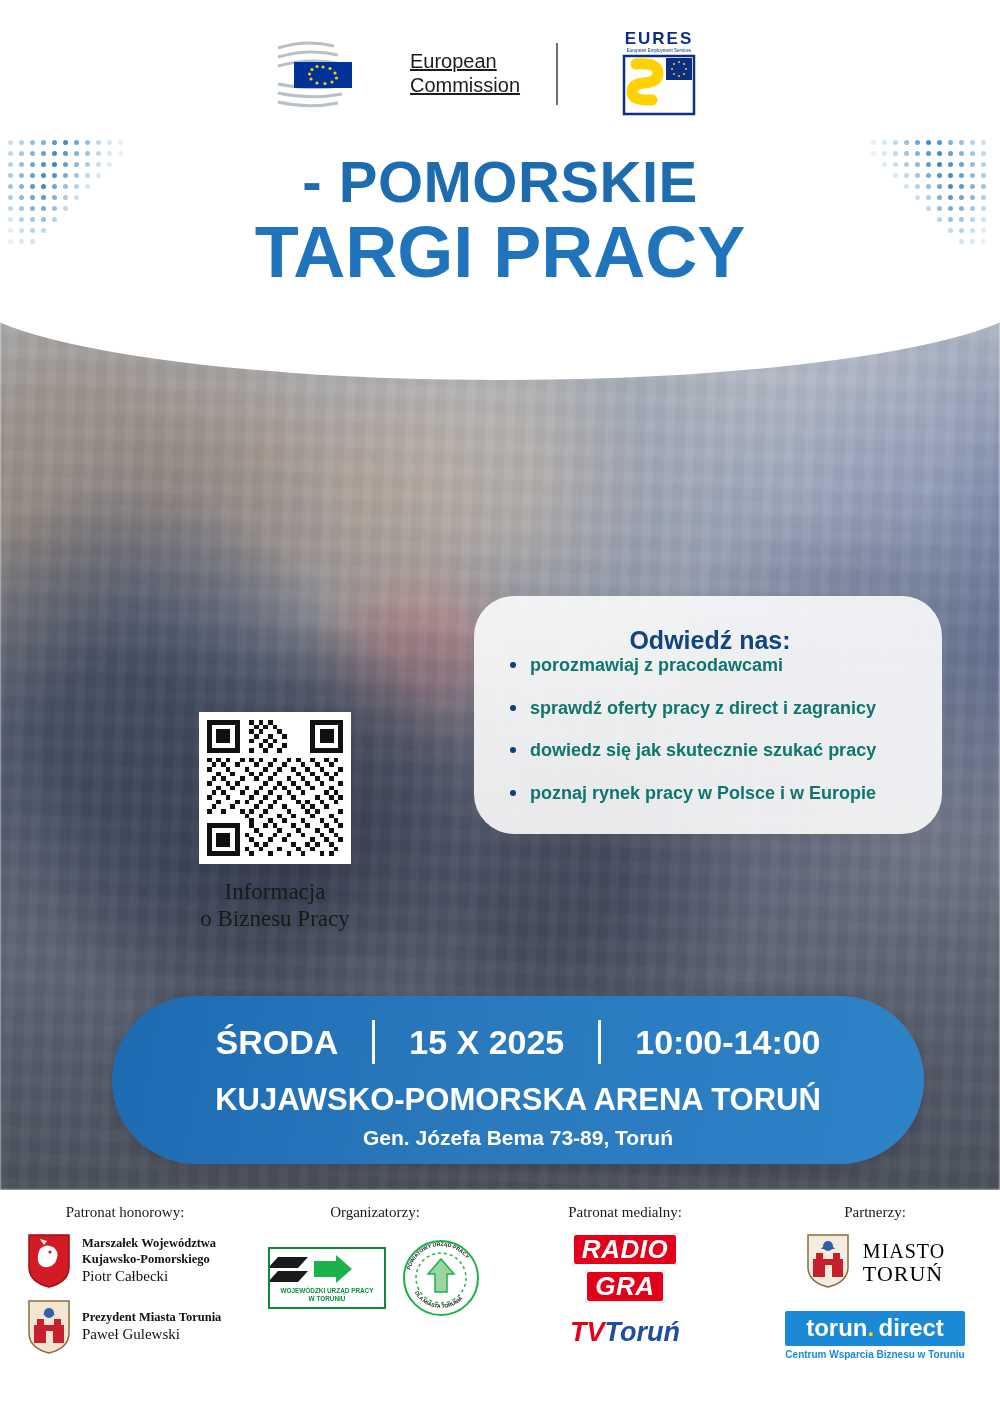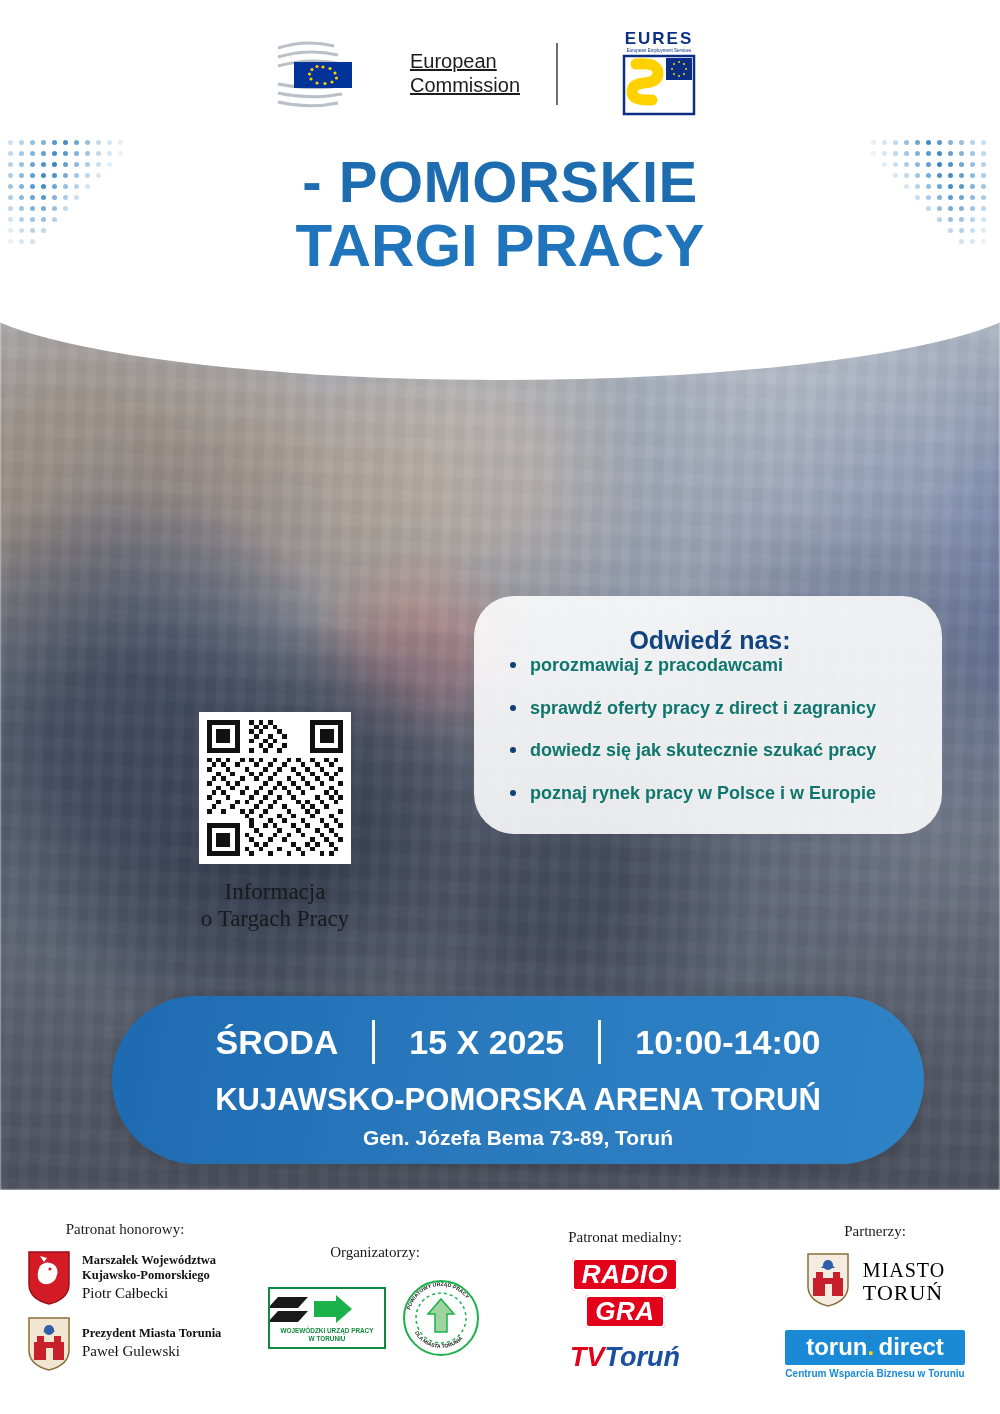--- a/index.html
+++ b/index.html
@@ -141,21 +141,21 @@
     color: #1f6fb2;
   }
   .title-line1, .title-line2 {
     font-size: 58px;
     font-weight: 700;
     letter-spacing: 0.5px;
     line-height: 1.03;
     color: #1d6cb0;
   }
   .title-line3 {
-    font-size: 60px;
+    font-size: 72px;
     font-weight: 700;
     line-height: 1.0;
     margin-top: 4px;
     color: #1f74bb;
     text-shadow: 0 2px 4px rgba(255,255,255,0.35);
   }
 
   
   .qr-block {
     position: absolute;
@@ -278,21 +278,20 @@
     top: 1190px;
     width: 1000px;
     height: 224px;
     background: #ffffff;
     z-index: 7;
   }
   .footer-cols {
     display: flex;
     width: 1000px;
     height: 208px;
-    align-items: center;
   }
   .fcol {
     flex: 1;
     padding-top: 14px;
     text-align: center;
     position: relative;
   }
   .fcol-head {
     font-family: "Liberation Serif", serif;
     font-size: 15px;
@@ -717,21 +716,21 @@
             <rect x="13" y="28" width="1" height="1"></rect>
             <rect x="17" y="28" width="1" height="1"></rect>
           <rect x="20" y="28" width="1" height="1"></rect>
             <rect x="24" y="28" width="1" height="1"></rect>
             <rect x="26" y="28" width="1" height="1"></rect>
         </g>
       </svg>
     </div>
     <div class="qr-caption">
       <div>Informacja</div>
-      <div>o Targach Pracy</div>
+      <div>o Biznesu Pracy</div>
     </div>
   </div>
 
   <div class="visit-card">
     <div class="visit-title">Odwiedź nas:</div>
     <ul class="visit-list">
       <li>porozmawiaj z pracodawcami</li>
       <li>sprawdź oferty pracy z direct i zagranicy</li>
       <li>dowiedz się jak skutecznie szukać pracy</li>
       <li>poznaj rynek pracy w Polsce i w Europie</li>

